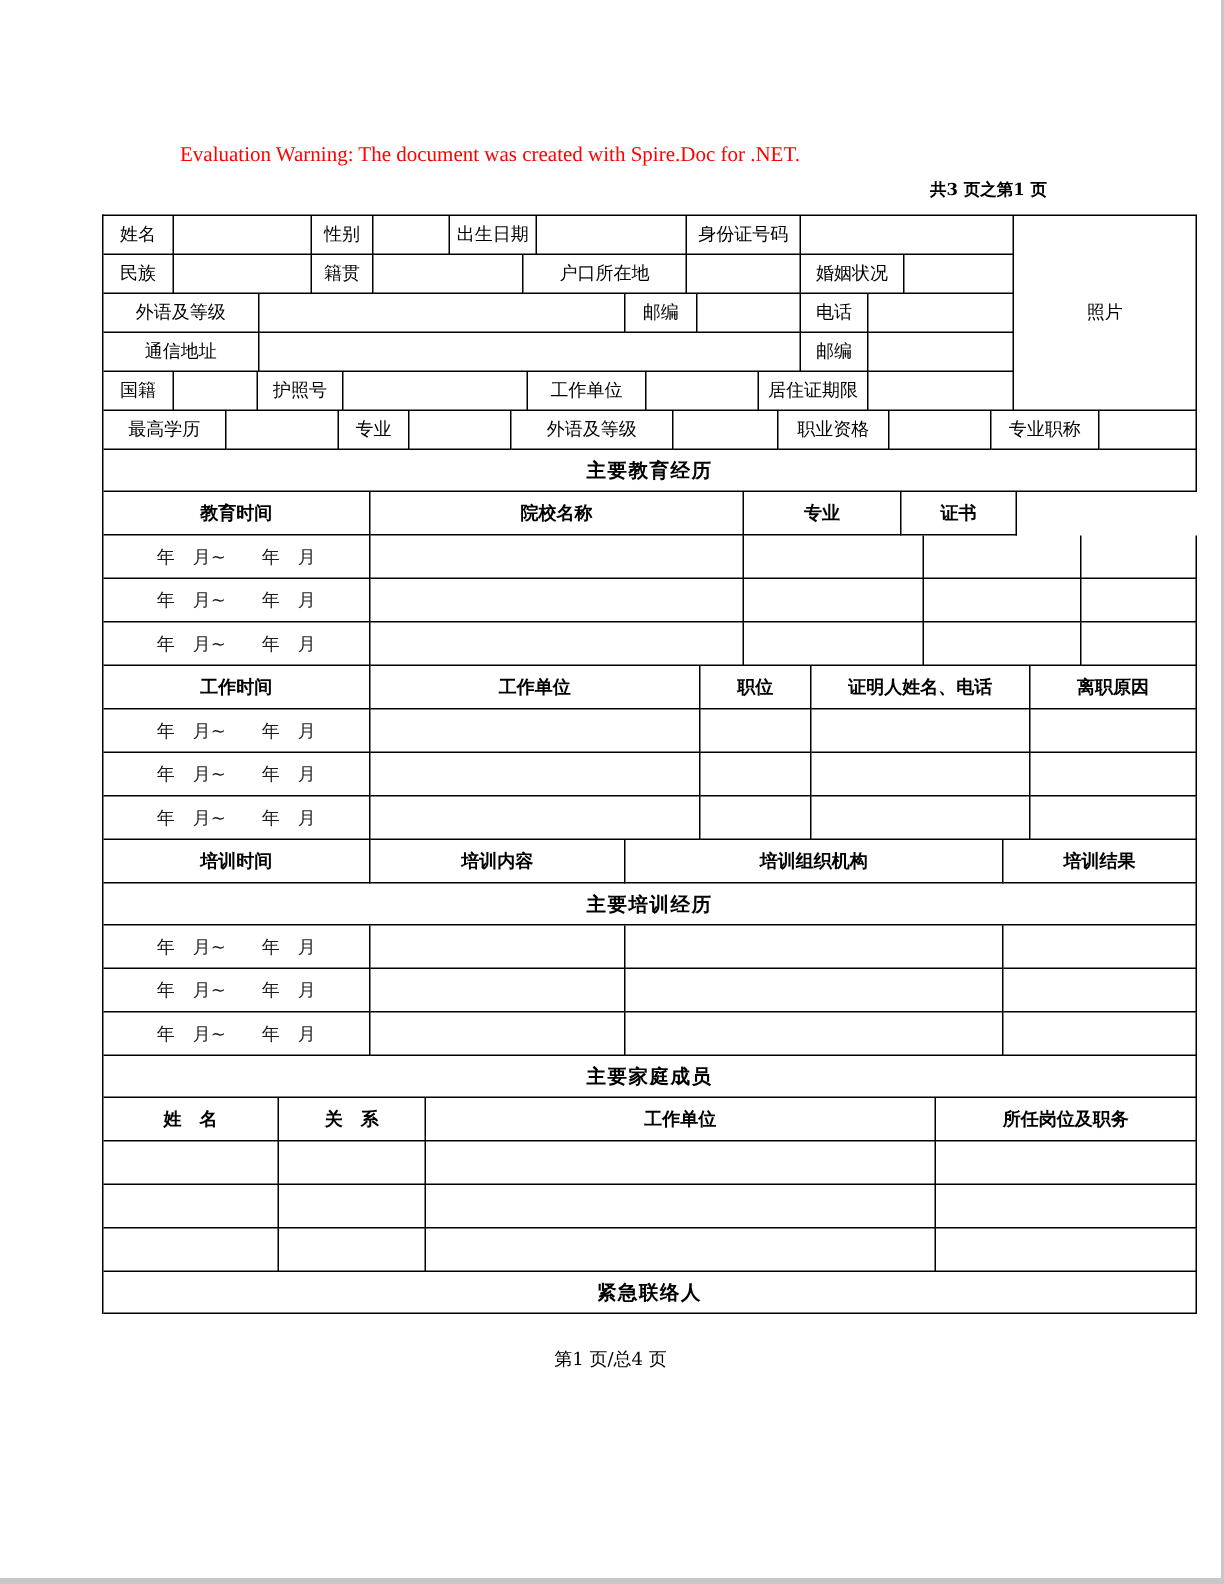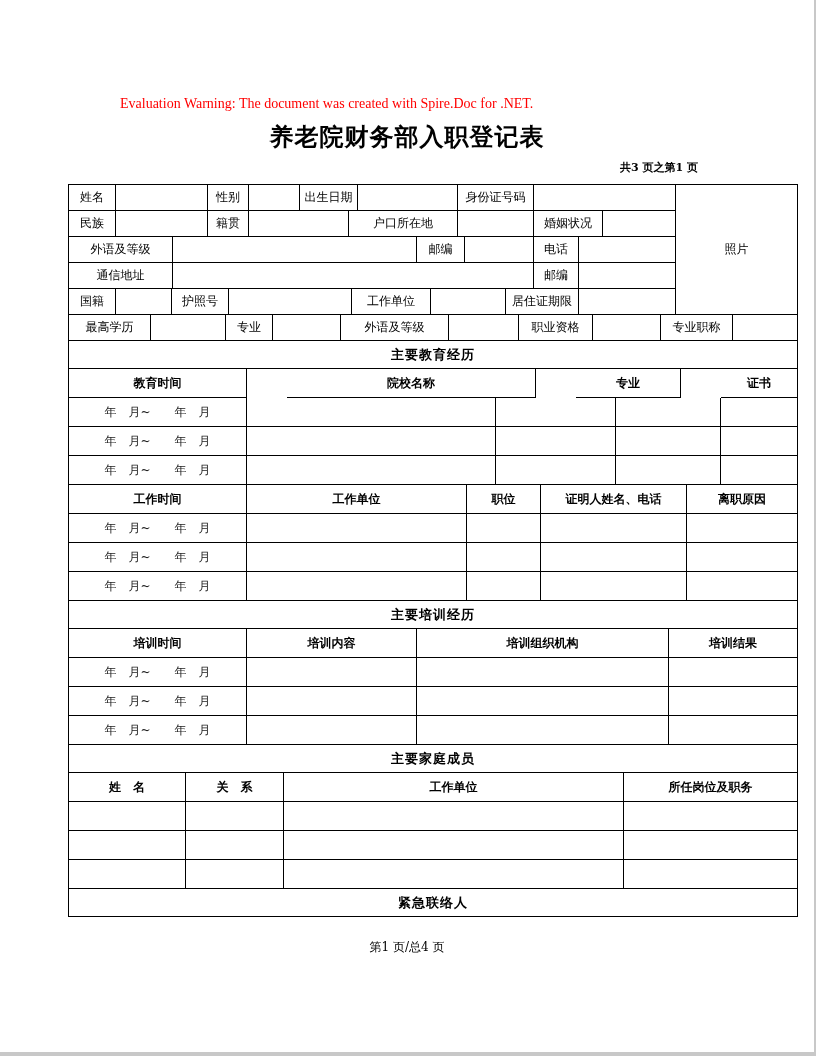--- a/index.html
+++ b/index.html
@@ -34,21 +34,21 @@
     font-weight: bold;
     color: #000;
   }
   .form {
     width: 730px;
     margin: 9px 0 0 68px;
     border-top: 1px solid #000;
     border-left: 1px solid #000;
     color: #000;
   }
-  .r { display: flex; justify-content: space-between; }
+  .r { display: flex; }
   .c {
     flex: 0 0 auto;
     display: flex;
     align-items: center;
     justify-content: center;
     border-right: 1px solid #000;
     border-bottom: 1px solid #000;
     font-size: 12px;
     overflow: hidden;
     white-space: nowrap;
@@ -72,21 +72,20 @@
     font-size: 12px;
     color: #000;
   }
 </style>
 </head>
 <body>
 
 <div class="page">
 
   <div class="warning">Evaluation Warning: The document was created with Spire.Doc for .NET.</div>
-  <div class="title">养老院财务部入职登记表</div>
   <div class="page-note">共3 页之第1 页</div>
 
   <div class="form">
 
     <div class="top">
       <div class="left">
         <div class="r">
           <div class="c h26" style="width:47px">姓名</div>
           <div class="c h26" style="width:92px"></div>
           <div class="c h26" style="width:41px">性别</div>
@@ -201,29 +200,29 @@
     </div>
     <div class="r">
       <div class="c h29 date" style="width:178px">年　月~　　年　月</div>
       <div class="c h29" style="width:220px"></div>
       <div class="c h29" style="width:74px"></div>
       <div class="c h29" style="width:146px"></div>
       <div class="c h29" style="width:111px"></div>
     </div>
 
     <div class="r">
-      <div class="c h28 sec" style="width:729px">主要培训经历</div>
-    </div>
-    <div class="r">
       <div class="c h29 th" style="width:178px">培训时间</div>
       <div class="c h29 th" style="width:170px">培训内容</div>
       <div class="c h29 th" style="width:252px">培训组织机构</div>
       <div class="c h29 th" style="width:129px">培训结果</div>
     </div>
     <div class="r">
+      <div class="c h28 sec" style="width:729px">主要培训经历</div>
+    </div>
+    <div class="r">
       <div class="c h29 date" style="width:178px">年　月~　　年　月</div>
       <div class="c h29" style="width:170px"></div>
       <div class="c h29" style="width:252px"></div>
       <div class="c h29" style="width:129px"></div>
     </div>
     <div class="r">
       <div class="c h29 date" style="width:178px">年　月~　　年　月</div>
       <div class="c h29" style="width:170px"></div>
       <div class="c h29" style="width:252px"></div>
       <div class="c h29" style="width:129px"></div>

